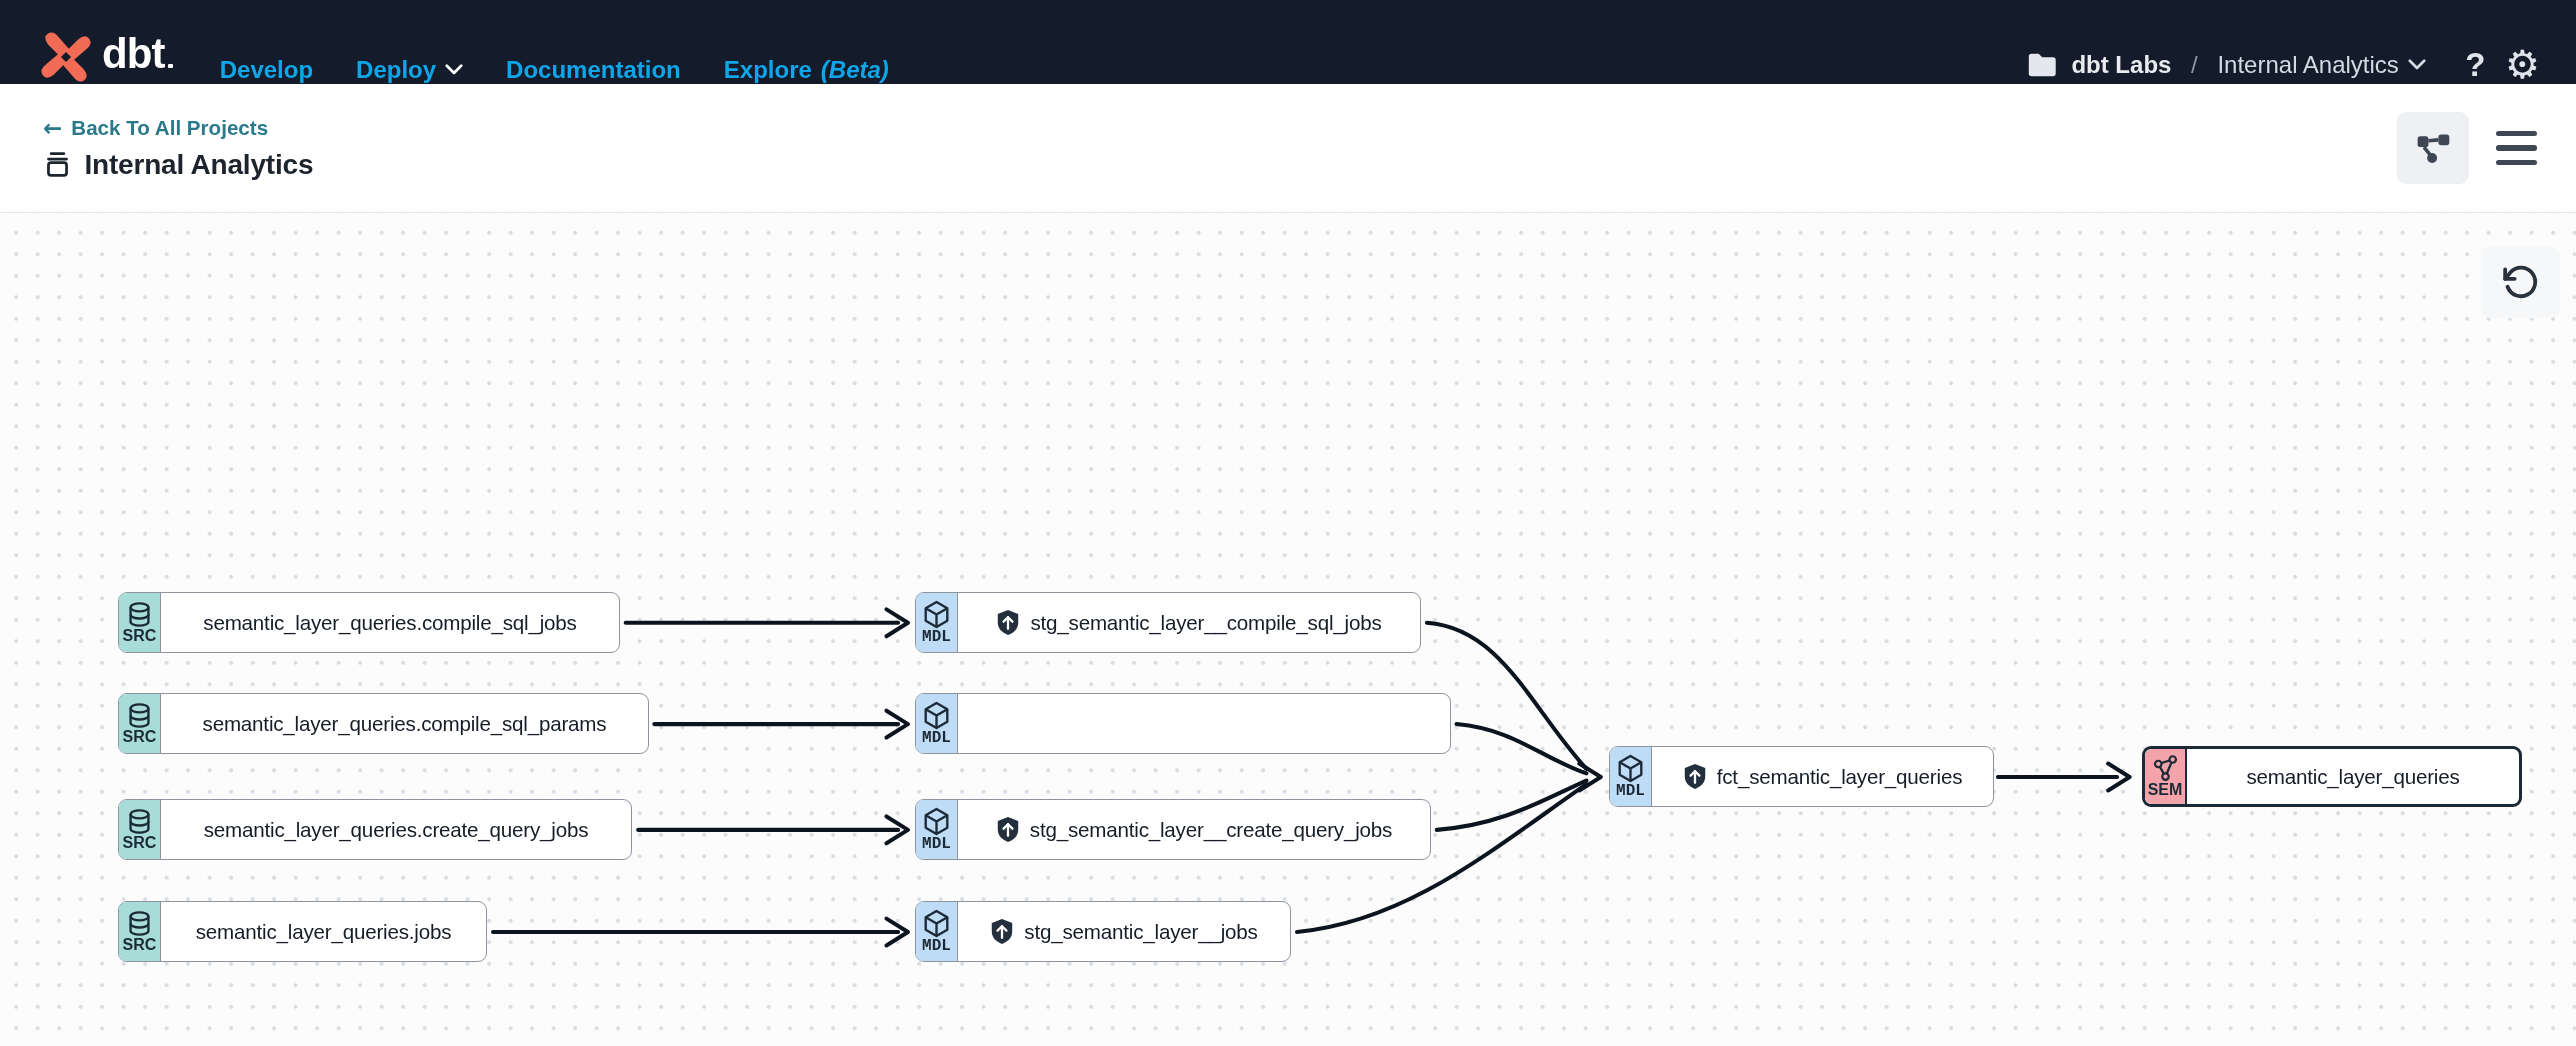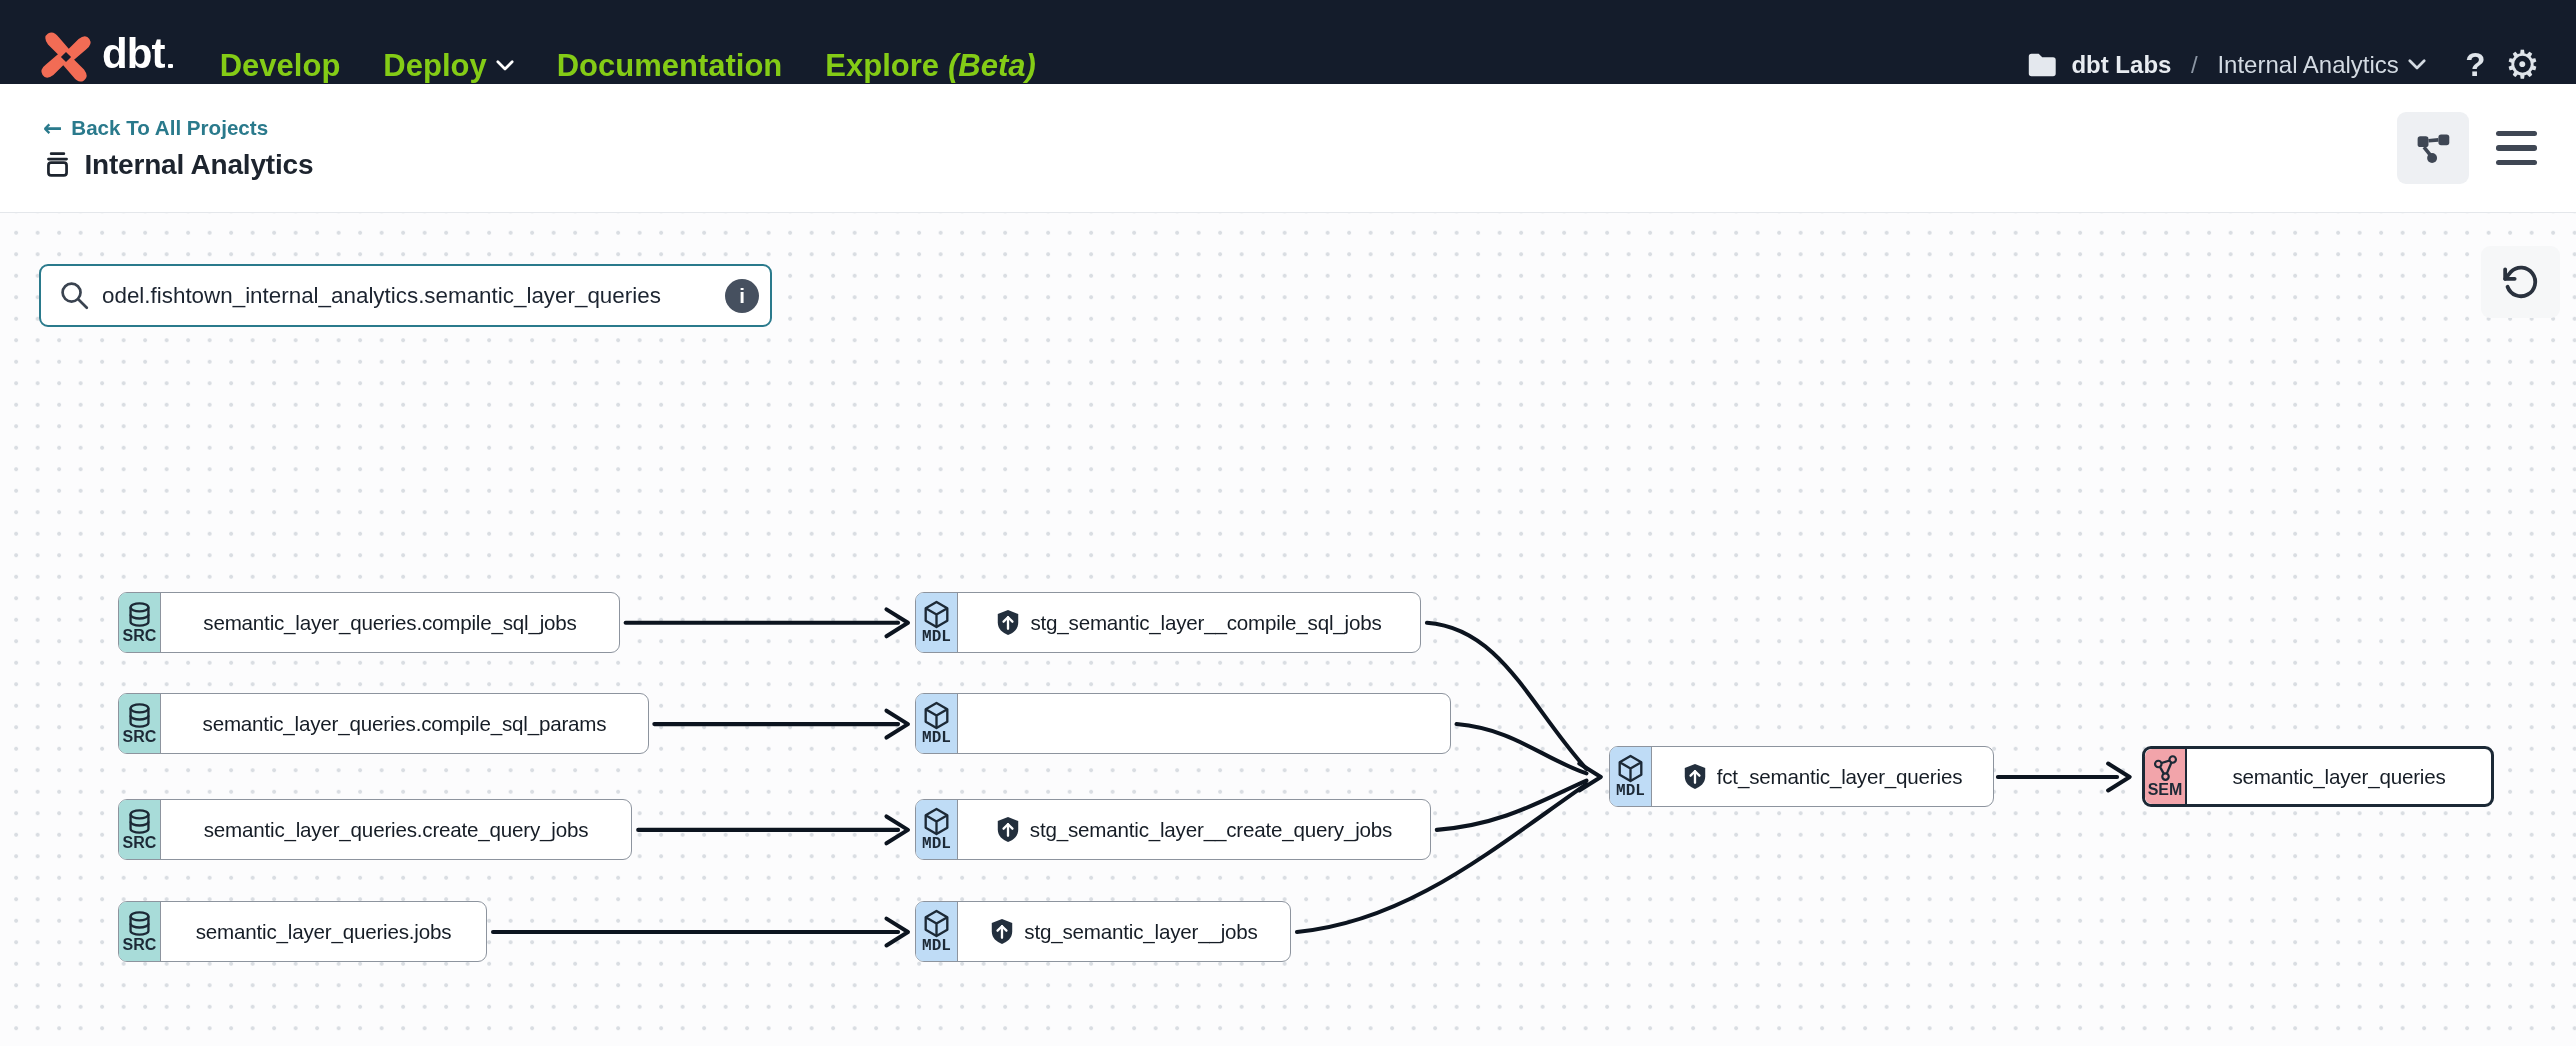--- a/index.html
+++ b/index.html
@@ -6,22 +6,22 @@
   html,body { width:2576px; height:1047px; overflow:hidden; background:#fff;
     font-family:"Liberation Sans", sans-serif; }
 
   
   .topnav { height:84px; background:#141c2b; display:flex; align-items:flex-end;
     padding:0 36px 0 39px; color:#fff; }
   .logo { display:flex; align-items:center; gap:9px; cursor:pointer; }
   .wordmark { font-size:42px; font-weight:800; letter-spacing:-0.9px; color:#fff; line-height:1; padding-bottom:5.4px;}
   .tm-dot { width:4.5px; height:4.5px; background:#fff; align-self:flex-end; margin:0 0 16px -5.4px; border-radius:0.9px;}
   .navitems { display:flex; align-items:center; gap:43px; margin-left:47px; }
-  .navitem { display:flex; align-items:center; gap:9px; font-size:31px; font-weight:700;
-    color:#84cc16; cursor:pointer; white-space:nowrap; }
+  .navitem { display:flex; align-items:center; gap:9px; font-size:24px; font-weight:700;
+    color:#0ea5e9; cursor:pointer; white-space:nowrap; }
   .navitem .beta { font-style:italic; font-weight:700; }
   .nav-right { margin-left:auto; display:flex; align-items:center; gap:14.3px; }
   .org { font-size:24px; font-weight:700; color:#e8ecf1; }
   .crumb-sep { font-size:24px; color:#8b95a3; margin:0 5.4px; }
   .proj-select { display:flex; align-items:center; gap:9px; cursor:pointer; }
   .proj-name { font-size:24px; color:#d3dae2; }
   .help-btn { font-size:33px; font-weight:700; color:#dfe4ea; margin-left:25px; cursor:pointer; }
   .gear-btn { font-size:39px; color:#dfe4ea; font-family:"DejaVu Sans", sans-serif;
     cursor:pointer; line-height:1; margin-left:5.4px; }
 
@@ -157,30 +157,20 @@
     </button>
     <button class="hamburger">
       <span></span>
       <span></span>
       <span></span>
     </button>
   </div>
 </div>
 
 <div class="canvas">
-  <div class="searchbox" role="textbox">
-    <svg width="30.5" height="30.5" viewBox="0 0 34 34">
-      <circle cx="14" cy="14" r="10" fill="none" stroke="#3a4350" stroke-width="3"></circle>
-      <line x1="22" y1="22" x2="31" y2="31" stroke="#3a4350" stroke-width="3" stroke-linecap="round"></line>
-    </svg>
-    <div class="search-text">
-      <span class="missp">odel.fishtown_internal_analytics.semantic_layer_queries</span>
-    </div>
-    <div class="info-badge">i</div>
-  </div>
 
   <button class="reset-btn">
     <svg width="38" height="38" viewBox="0 0 24 24">
       <polyline points="2,4 2,10 8,10" fill="none" stroke="#2a323e" stroke-width="2.4" stroke-linecap="round" stroke-linejoin="round"></polyline>
       <path d="M3.5 15 a9 9 0 1 0 2.1 -9.4 L2 10" fill="none" stroke="#2a323e" stroke-width="2.4" stroke-linecap="round" stroke-linejoin="round"></path>
     </svg>
   </button>
 
   <svg id="edge-layer" width="2576" height="834" viewBox="0 0 2874 930">
       <path d="M 698 457 L 1002 457" fill="none" stroke="#0c141f" stroke-width="4.5" stroke-linecap="round"></path>
@@ -322,21 +312,21 @@
         </div>
         <div class="lbl">
           <svg width="24" height="28" viewBox="0 0 27 31">
     <path d="M13.5 1 L25 5.5 V15 c0 7.5 -5.5 11.5 -11.5 14 C7.5 26.5 2 22.5 2 15 V5.5 Z" fill="#232f3d"></path>
     <line x1="13.5" y1="9" x2="13.5" y2="22" stroke="#fff" stroke-width="2.6" stroke-linecap="round"></line>
     <path d="M8.5 14 L13.5 9 L18.5 14" fill="none" stroke="#fff" stroke-width="2.6" stroke-linecap="round" stroke-linejoin="round"></path>
   </svg>
           <span>fct_semantic_layer_queries</span>
         </div>
       </div>
-      <div class="node SEM selected" style="left: 2142px; top: 533px; width: 352px;">
+      <div class="node SEM selected" style="left: 2142px; top: 533px; width: 380px;">
         <div class="badge">
           <svg width="27" height="27" viewBox="0 0 30 30">
           <line x1="7" y1="10" x2="23" y2="5" stroke="#1c2936" stroke-width="2.6"></line>
           <line x1="7" y1="10" x2="15" y2="24" stroke="#1c2936" stroke-width="2.6"></line>
           <line x1="23" y1="5" x2="15" y2="24" stroke="#1c2936" stroke-width="2.6"></line>
           <circle cx="7" cy="10" r="3.6" fill="#f2a4aa" stroke="#1c2936" stroke-width="2.4"></circle>
           <circle cx="23" cy="5" r="3.6" fill="#f2a4aa" stroke="#1c2936" stroke-width="2.4"></circle>
           <circle cx="15" cy="24" r="3.6" fill="#f2a4aa" stroke="#1c2936" stroke-width="2.4"></circle>
         </svg>
           <span class="tlabel">SEM</span>

